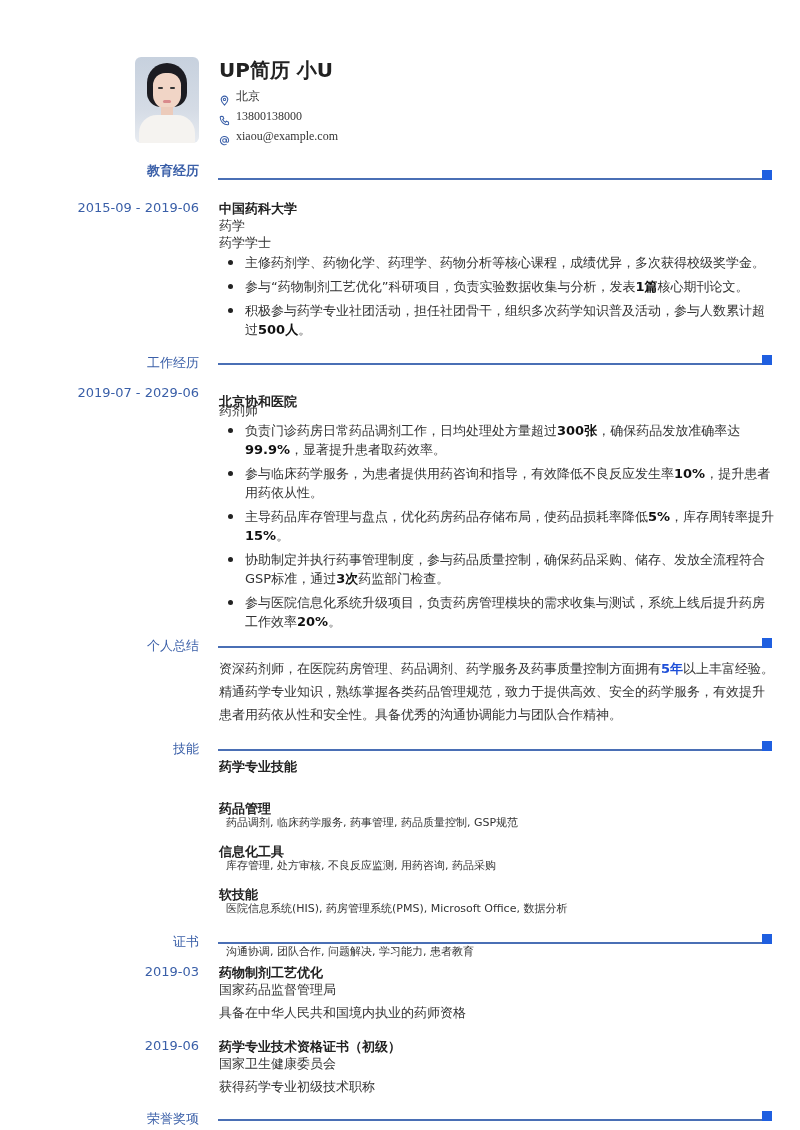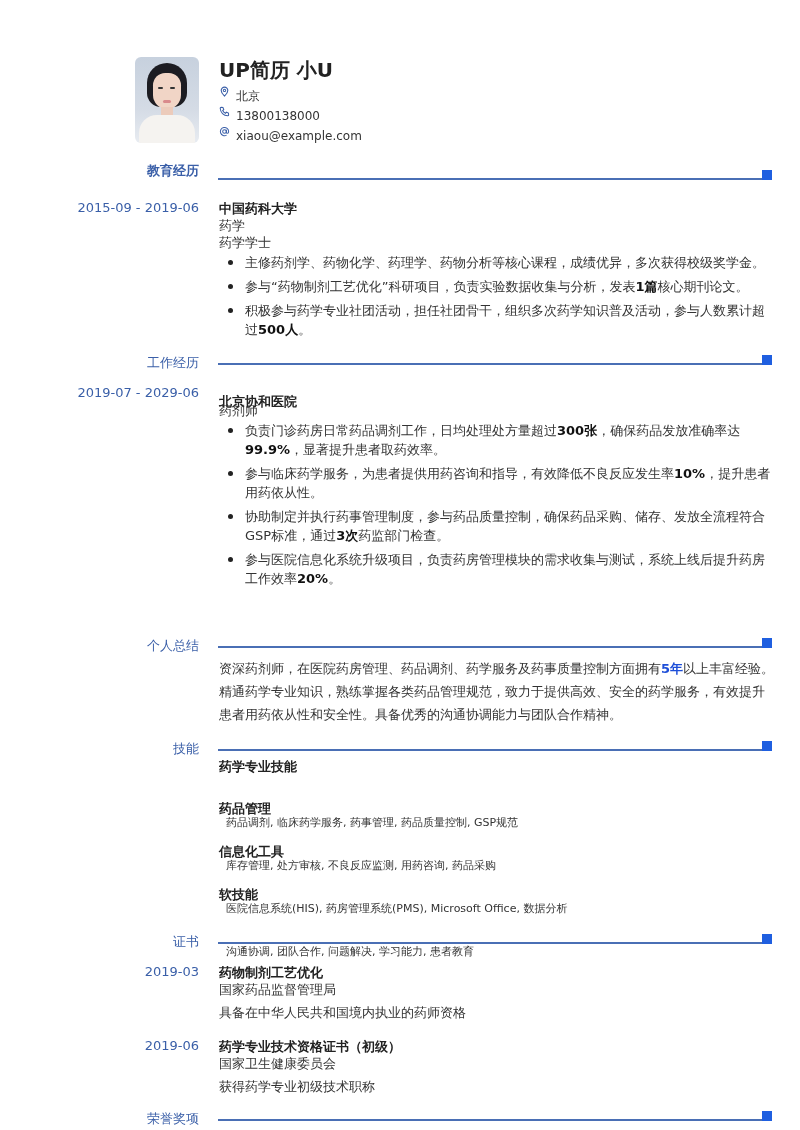--- a/index.html
+++ b/index.html
@@ -15,21 +15,21 @@
   .photo .hair { position: absolute; left: 12px; top: 6px; width: 40px; height: 44px; background: #1c1c22; border-radius: 20px 20px 14px 14px; }
   .photo .face { position: absolute; left: 18px; top: 16px; width: 28px; height: 36px; background: #f1d5c6; border-radius: 14px 14px 16px 16px; }
   .photo .eye1, .photo .eye2 { position: absolute; top: 30px; width: 5px; height: 2px; background: #333; border-radius: 1px; }
   .photo .eye1 { left: 23px; } .photo .eye2 { left: 35px; }
   .photo .lips { position: absolute; left: 28px; top: 43px; width: 8px; height: 3px; background: #d98a8c; border-radius: 2px; }
   .photo .neck { position: absolute; left: 26px; top: 50px; width: 12px; height: 10px; background: #eccbbb; }
   .photo .body { position: absolute; left: 4px; top: 58px; width: 56px; height: 30px; background: #f5f3f0; border-radius: 18px 18px 0 0; }
 
   .info { position: absolute; left: 219px; top: 57px; }
   .name { font-size: 20px; font-weight: bold; color: #222; line-height: 26px; height: 26px; }
-  .contact { display: flex; align-items: flex-start; font-size: 12px; color: #333; height: 20px; line-height: 20px; }
+  .contact { display: flex; align-items: flex-end; font-size: 12px; color: #333; height: 20px; line-height: 20px; font-family: Liberation Serif, serif; }
   .contact svg { width: 11px; height: 11px; margin-right: 6px; flex-shrink: 0; }
   .c1 { position: absolute; left: 0; top: 29px; }
   .c2 { position: absolute; left: 0; top: 49px; }
   .c3 { position: absolute; left: 0; top: 69px; }
 
   .section-title { position: absolute; right: 601px; font-size: 13px; color: #3a5fa8; white-space: nowrap; }
   .section-line { position: absolute; left: 218px; width: 550px; height: 2px; background: #4a6fb5; }
   .section-square { position: absolute; left: 762px; width: 10px; height: 10px; background: #1f5fe0; }
 
   .date { position: absolute; right: 601px; font-size: 13px; color: #3a5fa8; white-space: nowrap; }
@@ -103,20 +103,21 @@
 <div class="section-title" style="top:354px;">工作经历</div>
 <div class="section-line" style="top:363px;"></div>
 <div class="section-square" style="top:355px;"></div>
 
 <div class="date" style="top:385px;">2019-07 - 2029-06</div>
 <div class="item-title" style="top:385px;margin-top:8px;">北京协和医院</div>
 <div class="item-sub" style="top:402px;">药剂师</div>
 <ul class="bullets" style="top:421px;">
   <li><span>负责门诊药房日常药品调剂工作，日均处理处方量超过</span><b>300张</b><span>，确保药品发放准确率达</span><br><b>99.9%</b><span>，显著提升患者取药效率。</span></li>
   <li><span>参与临床药学服务，为患者提供用药咨询和指导，有效降低不良反应发生率</span><b>10%</b><span>，提升患者用药依从性。</span></li>
+  <li><span>主导药品库存管理与盘点，优化药房药品存储布局，使药品损耗率降低</span><b>5%</b><span>，库存周转率提升</span><b>15%</b><span>。</span></li>
   <li><span>协助制定并执行药事管理制度，参与药品质量控制，确保药品采购、储存、发放全流程符合GSP标准，通过</span><b>3次</b><span>药监部门检查。</span></li>
   <li><span>参与医院信息化系统升级项目，负责药房管理模块的需求收集与测试，系统上线后提升药房工作效率</span><b>20%</b><span>。</span></li>
 </ul>
 
 <div class="section-title" style="top:637px;">个人总结</div>
 <div class="section-line" style="top:646px;"></div>
 <div class="section-square" style="top:638px;"></div>
 <div class="summary" style="top:657px;"><span>资深药剂师，在医院药房管理、药品调剂、药学服务及药事质量控制方面拥有</span><b>5年</b><span>以上丰富经验。精通药学专业知识，熟练掌握各类药品管理规范，致力于提供高效、安全的药学服务，有效提升患者用药依从性和安全性。具备优秀的沟通协调能力与团队合作精神。</span></div>
 
 <div class="section-title" style="top:740px;">技能</div>

